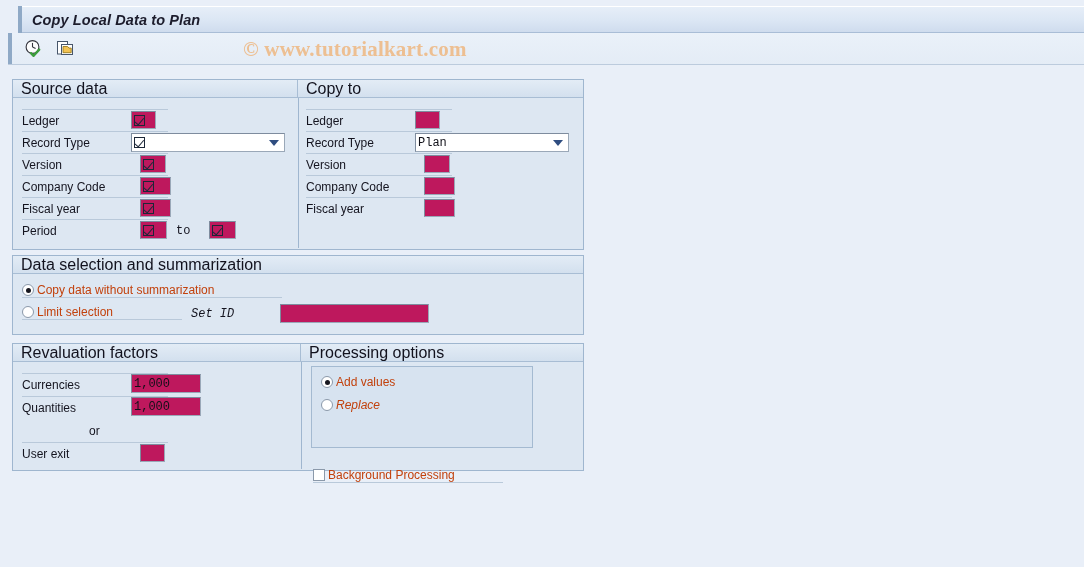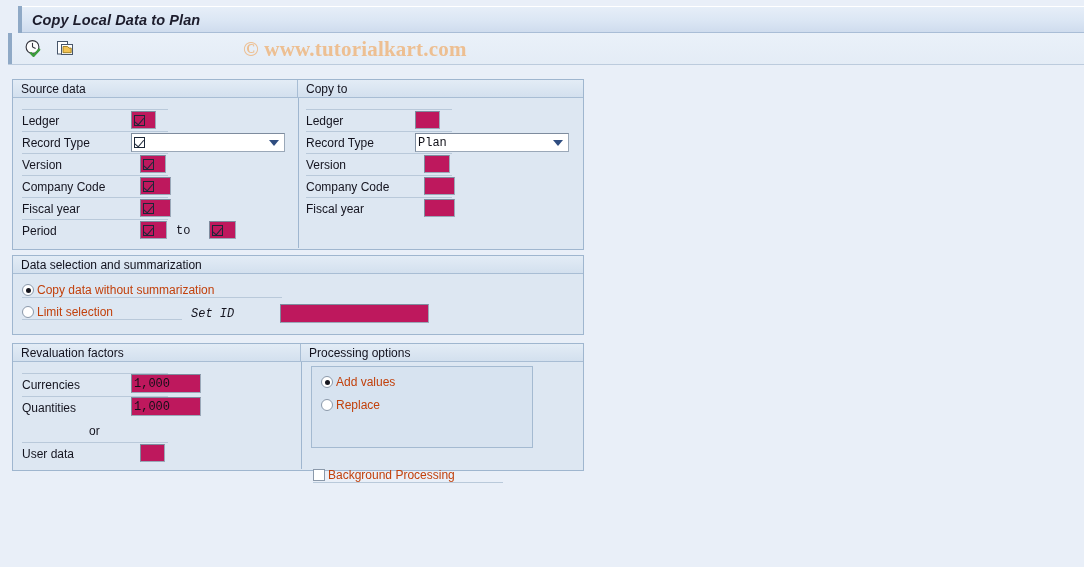--- a/index.html
+++ b/index.html
@@ -107,21 +107,21 @@
     border: 1px solid #9fb6cf;
     background: #dde7f2;
   }
   .gb-head {
     height: 18px;
     line-height: 18px;
     box-sizing: border-box;
     background: linear-gradient(to bottom, #e3ecf6 0%, #d3e0ee 100%);
     border-bottom: 1px solid #a8bdd4;
     padding-left: 8px;
-    font-size: 12px;
+    font-size: 16px;
     color: #12121e;
     white-space: nowrap;
     overflow: hidden;
   }
   .gb-body { position: relative; height: calc(100% - 19px); }
 
   
   .vsplit {
     position: absolute;
     top: 0; bottom: 0;
@@ -463,33 +463,33 @@
       <div class="fld" style="left:118px; top:35px; width:70px; height:19px;">
         <span class="fld-val">1,000</span>
       </div>
 
       <div class="row" style="left:76px; top:60px;">
         <span class="lbl">or</span>
       </div>
 
       <div class="rule" style="left:9px; top:80px; width:146px;"></div>
       <div class="row" style="left:9px; top:83px;">
-        <span class="lbl">User data</span>
+        <span class="lbl">User exit</span>
       </div>
       <div class="fld" style="left:127px; top:82px; width:25px;">
         <span class="fld-val"></span>
       </div>
 
       <div class="subgroup" style="left:298px; top:4px; width:222px; height:82px;">
         <div style="position:relative; height:62px;">
           <div class="opt" style="left:9px; top:7px;">
             <span class="radio on"></span>
             <span class="opt-lbl">Add values</span>
           </div>
-          <div class="opt" style="left:9px; top:30px;">
+          <div class="opt" style="left:9px; top:30px;font-style:italic;">
             <span class="radio"></span>
             <span class="opt-lbl">Replace</span>
           </div>
         </div>
       </div>
 
       <div class="rule" style="left:300px; top:120px; width:190px;"></div>
       <div class="opt" style="left:300px; top:105px;">
         <span class="cbox"></span>
         <span class="opt-lbl">Background Processing</span>

